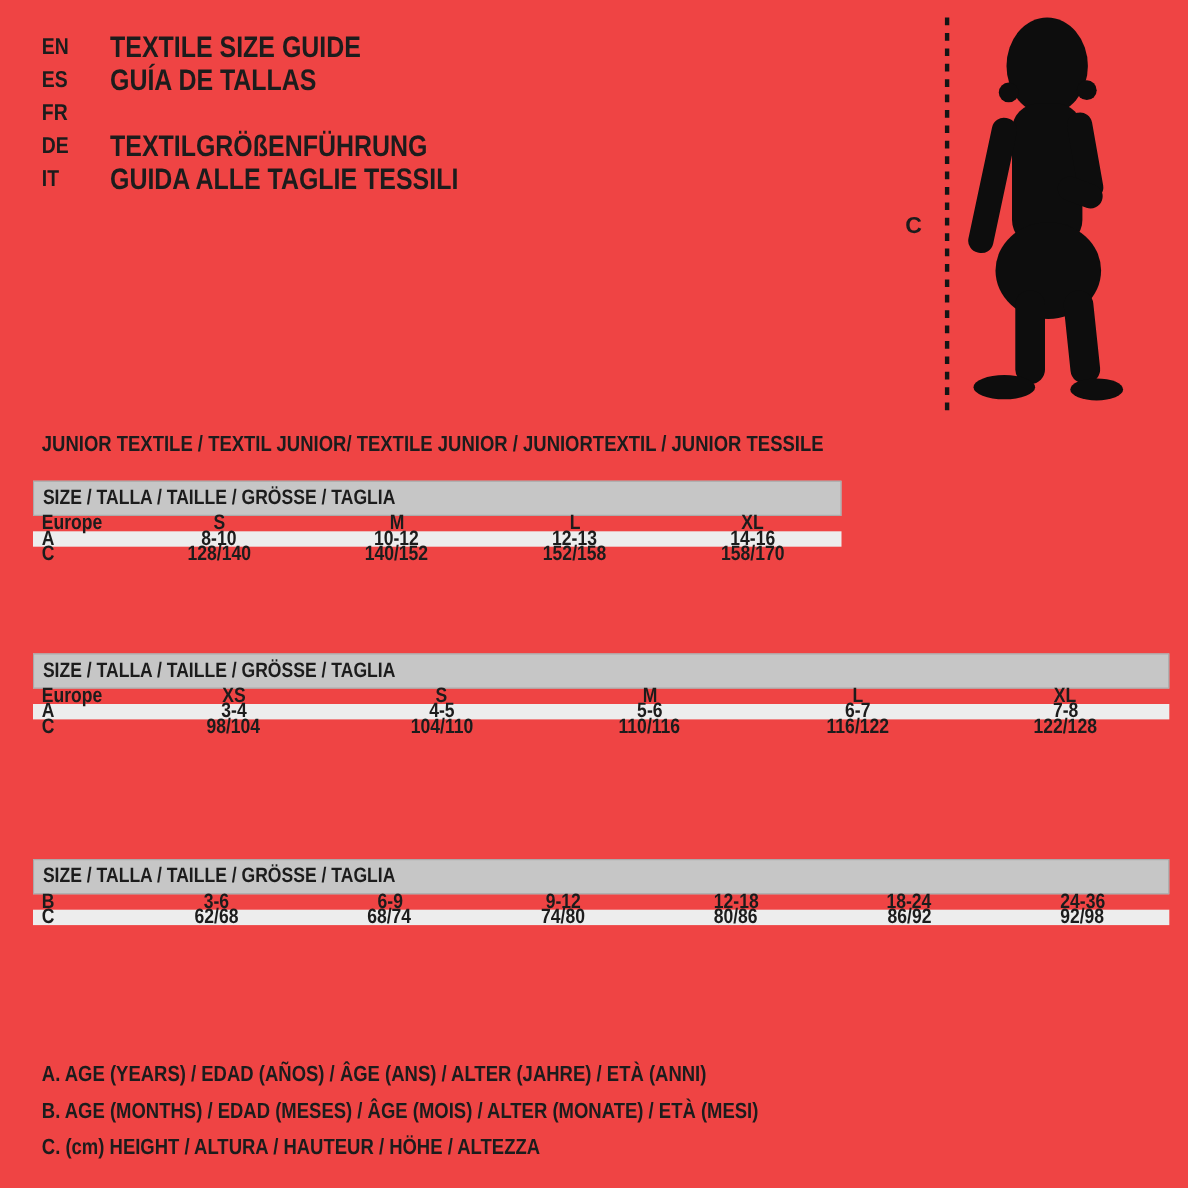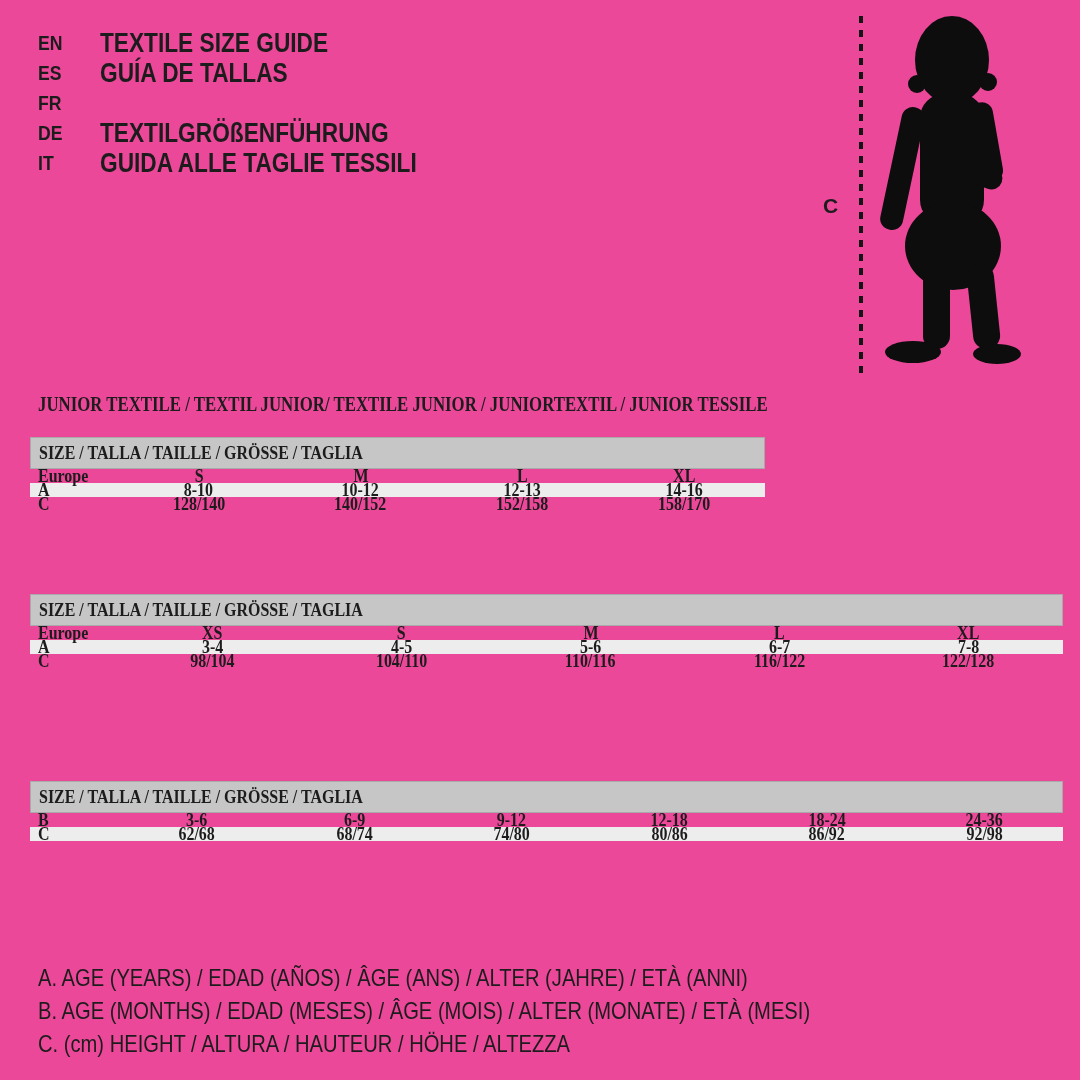--- a/index.html
+++ b/index.html
@@ -4,60 +4,60 @@
 <style>
   html,body { margin:0; padding:0; }
   body {
     width:1080px; height:1080px;
     background:#ffffff;
     font-family:"Liberation Sans","DejaVu Sans",sans-serif;
     color:#1c1c1c;
     position:relative;
     overflow:hidden;
   }
-  .page { position:absolute; inset:0; background:#ec4899; }
+  .page { position:absolute; inset:0; background:#ef4444; }
 
   
   .cx  { display:inline-block; transform:scaleX(0.84); transform-origin:0 50%; white-space:nowrap; }
   .cxc { display:inline-block; transform:scaleX(0.84); transform-origin:50% 50%; white-space:nowrap; }
 
   
   .lang-list { position:absolute; left:38px; top:28px; }
   .lang-row  { display:flex; height:30px; align-items:center; }
   .lang-code { width:62px; font-weight:700; font-size:21px; }
   .lang-title{ font-weight:700; font-size:27px; }
 
   
   .figure  { position:absolute; left:815px; top:12px; width:255px; height:372px; }
   .c-label { position:absolute; left:8px; top:182px; font-weight:700; font-size:21px; }
   .figure svg { position:absolute; left:0; top:0; }
 
   
-  .section { position:absolute; left:30px;font-family:Liberation Serif, serif; }
+  .section { position:absolute; left:30px; }
   .sec-0 { top:390px; width:735px; }
   .sec-1 { top:575px; width:1033px; }
   .sec-2 { top:762px; width:1033px; }
   .section-title { margin:0 0 0 8px; }
   .section-title .line { font-size:20px; font-weight:700; line-height:28px; }
 
   .tbl { margin-top:19px; }
   .tbl-head {
     height:32px; box-sizing:border-box;
     background:#c6c6c6; border:1px solid #a9a9a9;
     display:flex; align-items:center; padding-left:8px;
     font-weight:700; font-size:19px;
   }
   .tbl-row { display:flex; height:14px; align-items:center; font-weight:700; font-size:19px; }
   .tbl-row.striped { background:#ededed; }
   .row-label { width:88px; padding-left:8px; box-sizing:border-box; text-align:left; }
   .cellv { flex:1; text-align:center; }
 
   
   .legend { position:absolute; left:38px; top:961px; }
-  .legend-line { font-weight:400; font-size:24px; line-height:33px; }
+  .legend-line { font-weight:700; font-size:20px; line-height:33px; }
 </style>
 </head>
 <body>
 
 <div class="page">
 
   <div class="lang-list" id="lang-mount">
       <div class="lang-row">
         <span class="lang-code"><span class="cx">EN</span></span>
         <span class="lang-title"><span class="cx">TEXTILE SIZE GUIDE</span></span>

